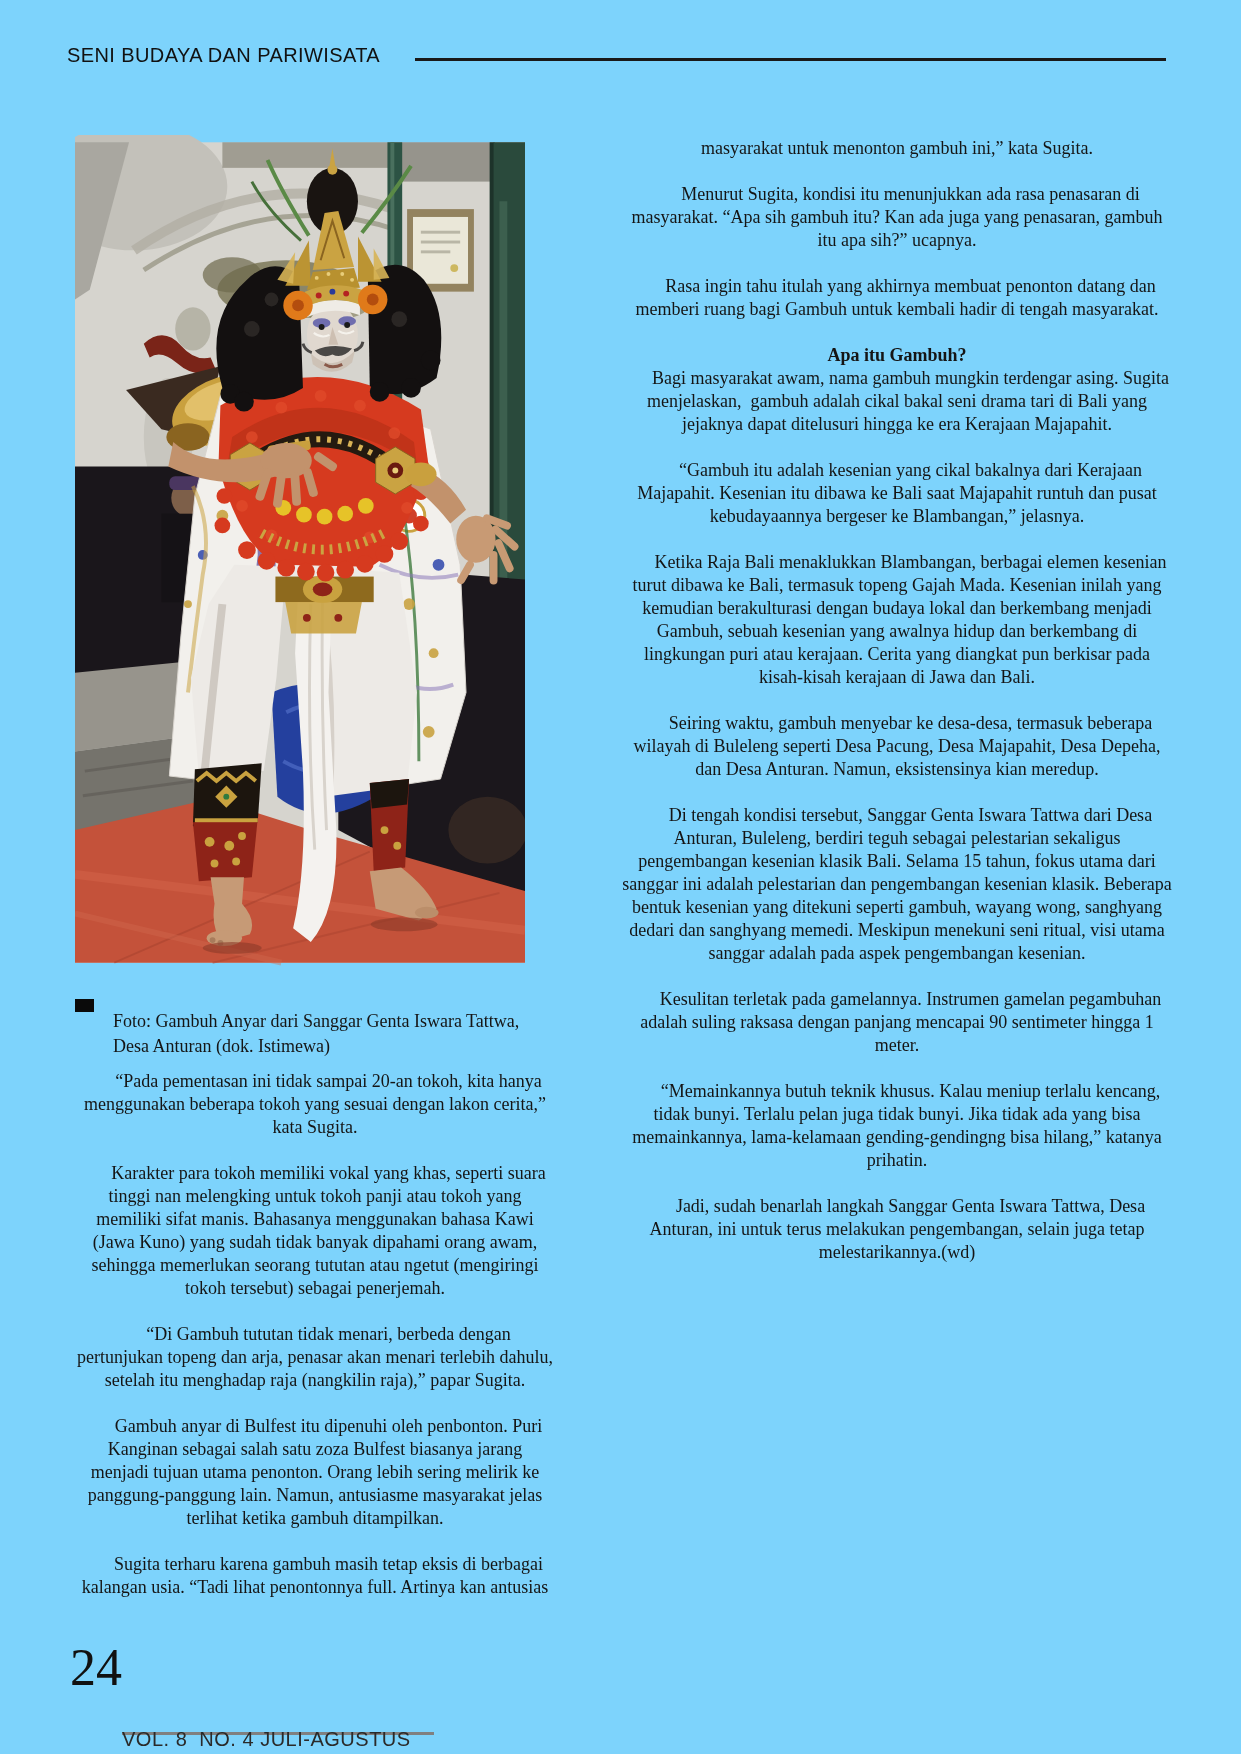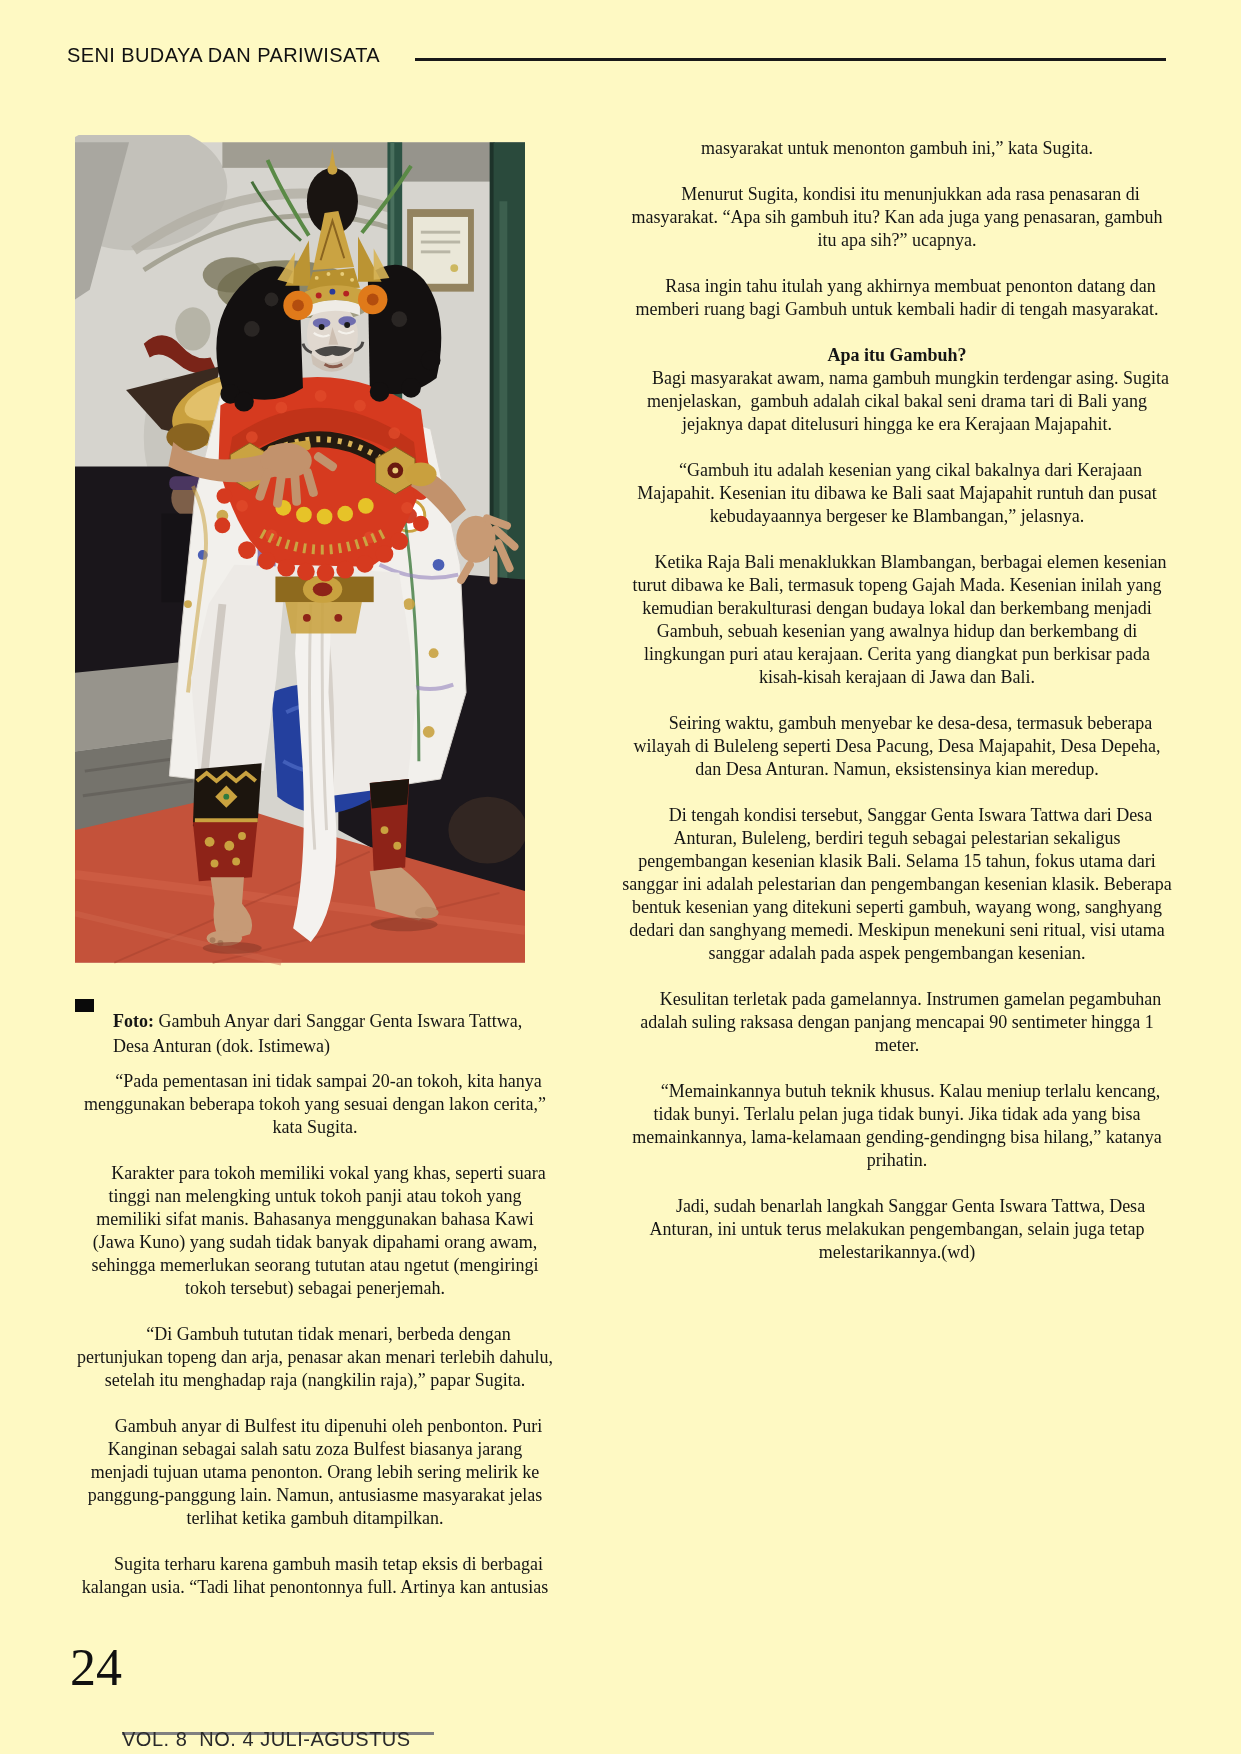--- a/index.html
+++ b/index.html
@@ -1,27 +1,27 @@
 <!DOCTYPE html>
 <html><head>
 <meta charset="utf-8">
 <style>
   html,body{margin:0;padding:0;background:#ffffff;}
-  .page{position:relative;width:1241px;height:1754px;background:#fef9c3;overflow:hidden;
+  .page{position:relative;width:1241px;height:1754px;background:#7dd3fc;overflow:hidden;
         font-family:"Liberation Serif",serif;color:#1c1c1c;}
   
   .section-title{position:absolute;left:67px;top:44px;font-family:"Liberation Sans",sans-serif;
         font-size:20px;letter-spacing:0.4px;color:#111;white-space:nowrap;}
   .header-rule{position:absolute;left:415px;top:58px;width:751px;height:3px;background:#191919;}
   
   .photo{position:absolute;left:75px;top:135px;width:450px;height:835px;margin:0;padding:0;}
   
   .caption-bullet{position:absolute;left:75px;top:999px;width:19px;height:13px;background:#0a0a0a;}
   .caption{position:absolute;left:113px;top:991px;width:446px;font-size:18px;line-height:25px;color:#151515;}
-  .caption b{font-weight:bold;}
+  .caption b{font-weight:normal;}
   
   .col{position:absolute;font-size:18px;line-height:23px;color:#151515;text-align:left;}
   .col p{margin:0 0 23px 0;text-align:center;}
   .col p.indent{text-indent:27px;}
   .col p.subhead{font-weight:bold;margin:0;}
   .col-left{left:77px;top:1070px;width:476px;}
   .col-right{left:620px;top:137px;width:554px;}
   
   .page-number{position:absolute;left:70px;top:1638px;font-size:52px;font-weight:normal;color:#111;
         font-family:"Liberation Serif",serif;}

